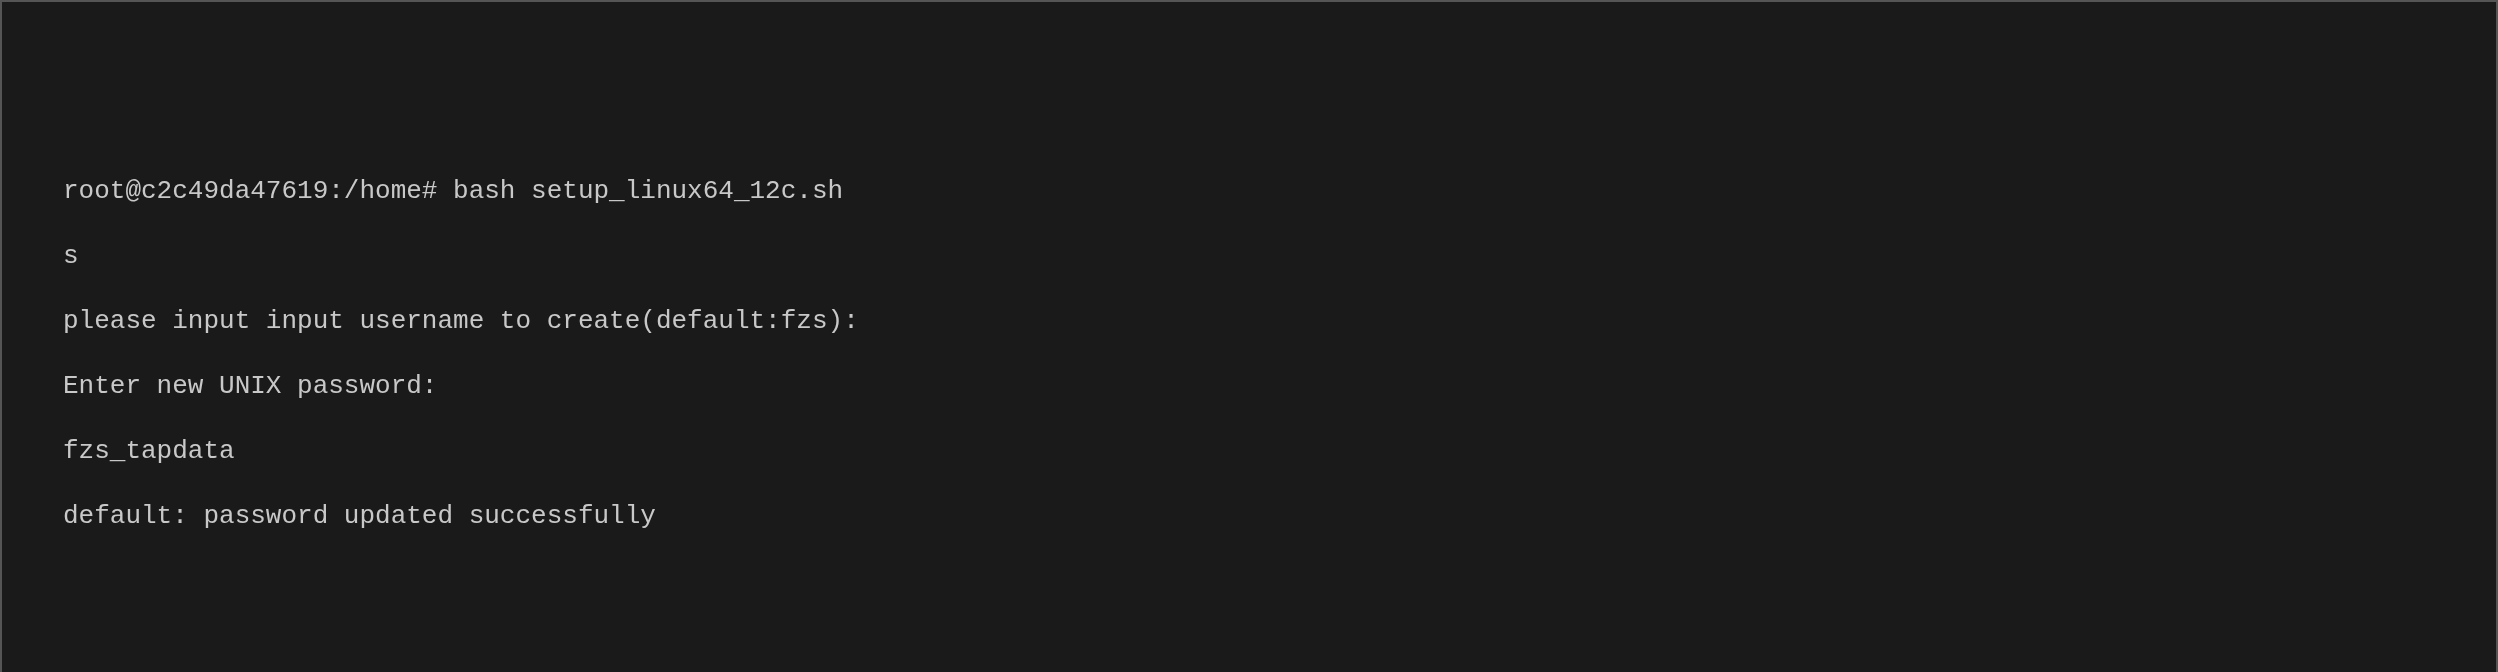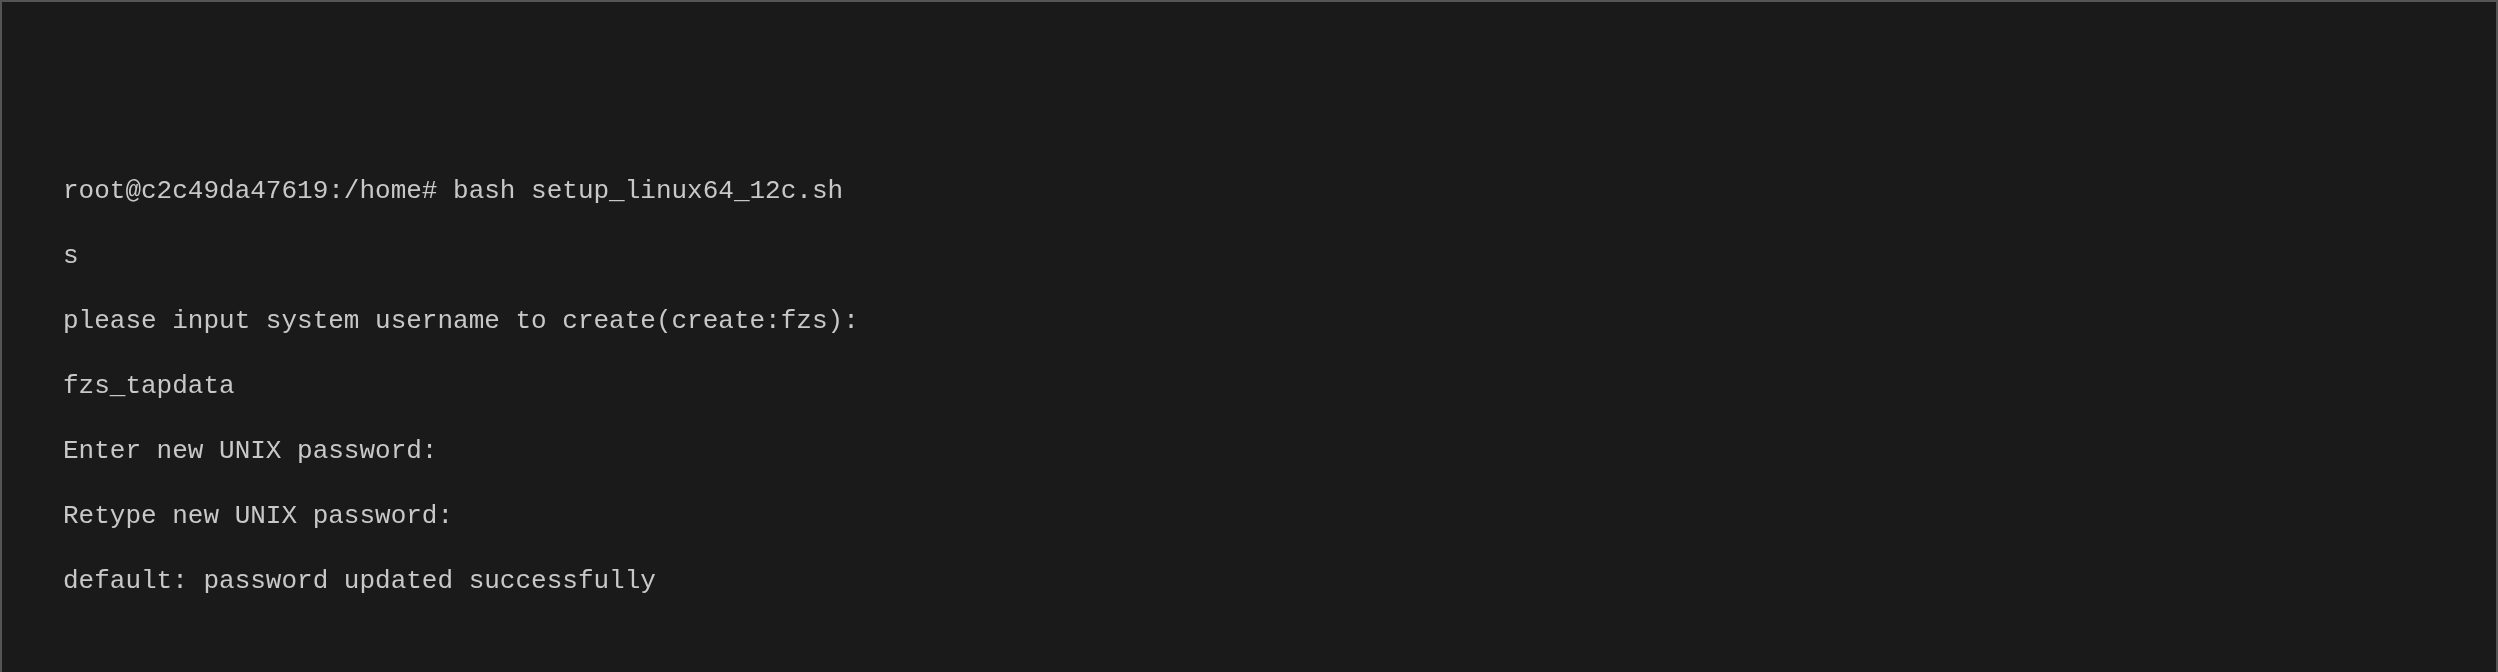--- a/index.html
+++ b/index.html
@@ -27,24 +27,23 @@
     }
   </style>
 </head>
 <body>
 
 
 
 <div class="terminal">
 <span class="line">root@c2c49da47619:/home# bash setup_linux64_12c.sh</span>
 <span class="line">s</span>
-<span class="line">please input system username to create(create:fzs):</span>
+<span class="line">please input input username to create(default:fzs):</span>
+<span class="line">Enter new UNIX password:</span>
 <span class="line">fzs_tapdata</span>
-<span class="line">Enter new UNIX password:</span>
-<span class="line">Retype new UNIX password:</span>
 <span class="line">default: password updated successfully</span>
 
 
 
 
 
 
 </div>
 
 

